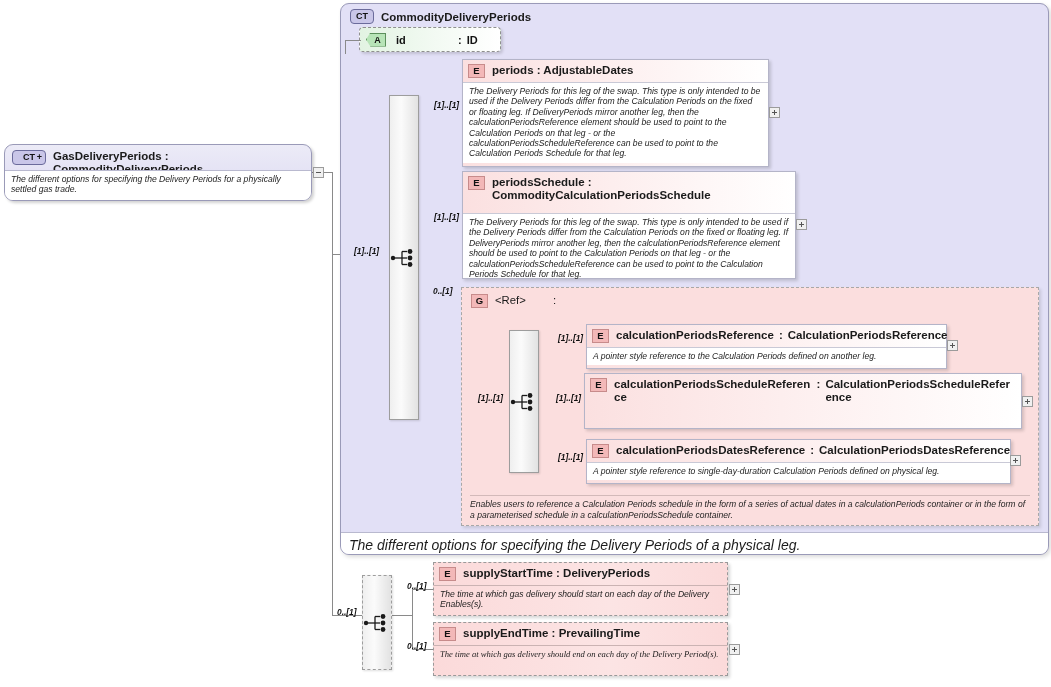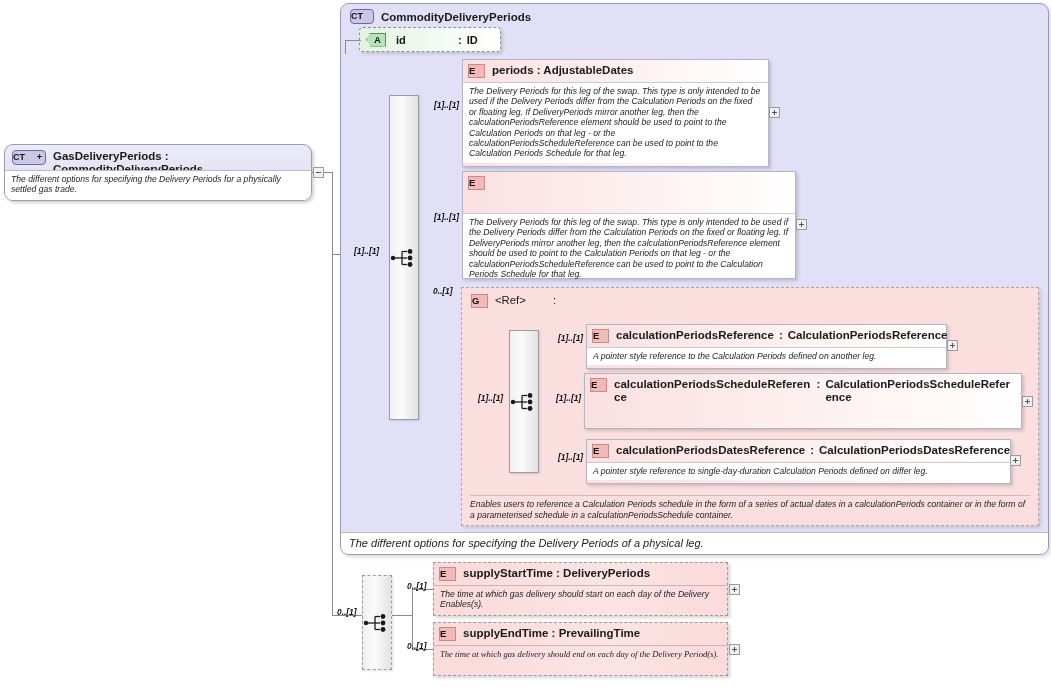--- a/index.html
+++ b/index.html
@@ -38,20 +38,21 @@
     padding: 3px 6px 4px 6px;
     border-top: 1px solid #c9c9d6;
   }
 
   
   .badge {
     display: inline-block;
     box-sizing: border-box;
     width: 17px; height: 14px;
     line-height: 12px;
+    text-align: center;
     font-size: 9.5px;
     font-weight: bold;
     border: 1px solid #8c8c8c;
     margin-right: 7px;
     flex: 0 0 auto;
     color: #111;
   }
   .badge-e { background: #f3b8b8; border-color: #c78b8b; }
   .badge-g { background: #f3b8b8; border-color: #c78b8b; }
   .badge-ct {
@@ -110,21 +111,21 @@
     font-size: 11.5px; font-weight: bold; color: #1a1a1a;
   }
   .ct-footer {
     position: absolute;
     left: 0; right: 0; bottom: 0;
     height: 22px;
     background: #ffffff;
     border-top: 1px solid #b9b9cf;
     border-bottom-left-radius: 8px;
     border-bottom-right-radius: 8px;
-    font-size: 11px; font-style: italic; color: #1d1d1d;
+    font-size: 14px; font-style: italic; color: #1d1d1d;
     padding: 4px 0 0 8px;
     box-sizing: border-box;
   }
 
   
   .groupbox {
     position: absolute;
     box-sizing: border-box;
     border: 1px dashed #a8a8a8;
     background: #fbdede;
@@ -297,20 +298,21 @@
     <span>periods   : AdjustableDates</span>
   </div>
   <div class="node-doc">The Delivery Periods for this leg of the swap. This type is only intended to be used if the Delivery Periods differ from the Calculation Periods on the fixed or floating leg. If DeliveryPeriods mirror another leg, then the calculationPeriodsReference element should be used to point to the Calculation Periods on that leg - or the calculationPeriodsScheduleReference can be used to point to the Calculation Periods Schedule for that leg.</div>
 </div>
 <div class="card" style="left:434px; top:100px;">[1]..[1]</div>
 <div class="pmbox plus" style="left:769px; top:107px;"></div>
 
 <div class="node el" style="left:462px; top:171px; width:334px; height:108px;">
   <div class="node-hdr">
     <span class="badge badge-e">E</span>
+    <span style="display:block;max-width:292px;">periodsSchedule   : CommodityCalculationPeriodsSchedule</span>
   </div>
   <div class="node-doc" style="position:absolute;left:0;right:0;top:41px;bottom:0;">The Delivery Periods for this leg of the swap. This type is only intended to be used if the Delivery Periods differ from the Calculation Periods on the fixed or floating leg. If DeliveryPeriods mirror another leg, then the calculationPeriodsReference element should be used to point to the Calculation Periods on that leg - or the calculationPeriodsScheduleReference can be used to point to the Calculation Periods Schedule for that leg.</div>
 </div>
 <div class="card" style="left:434px; top:212px;">[1]..[1]</div>
 <div class="pmbox plus" style="left:796px; top:219px;"></div>
 
 <div class="groupbox" style="left:461px; top:287px; width:578px; height:239px;">
   <div class="grp-title">
     <span class="badge badge-g">G</span>
     <span style="min-width:58px;">&lt;Ref&gt;</span>
@@ -358,21 +360,21 @@
 <div class="card" style="left:556px; top:393px;">[1]..[1]</div>
 <div class="pmbox plus" style="left:1022px; top:396px;"></div>
 
 <div class="node el" style="left:586px; top:439px; width:425px; height:45px;">
   <div class="node-hdr">
     <span class="badge badge-e">E</span>
     <span>calculationPeriodsDatesReference</span>
     <span style="margin:0 5px;">:</span>
     <span>CalculationPeriodsDatesReference</span>
   </div>
-  <div class="node-doc">A pointer style reference to single-day-duration Calculation Periods defined on differ leg.</div>
+  <div class="node-doc">A pointer style reference to single-day-duration Calculation Periods defined on physical leg.</div>
 </div>
 <div class="card" style="left:558px; top:452px;">[1]..[1]</div>
 <div class="pmbox plus" style="left:1010px; top:455px;"></div>
 
 <div class="comp dashedcomp" style="left:362px; top:575px; width:30px; height:95px;">
   <svg width="30" height="18" viewBox="0 0 30 18">
     <circle cx="4" cy="9" r="2.2" fill="#1a1a1a"></circle>
     <line x1="5" y1="9" x2="13" y2="9" stroke="#1a1a1a" stroke-width="1.3"></line>
     <line x1="13" y1="2.5" x2="13" y2="15.5" stroke="#1a1a1a" stroke-width="1.3"></line>
     <line x1="13" y1="2.5" x2="18" y2="2.5" stroke="#1a1a1a" stroke-width="1.3"></line>

